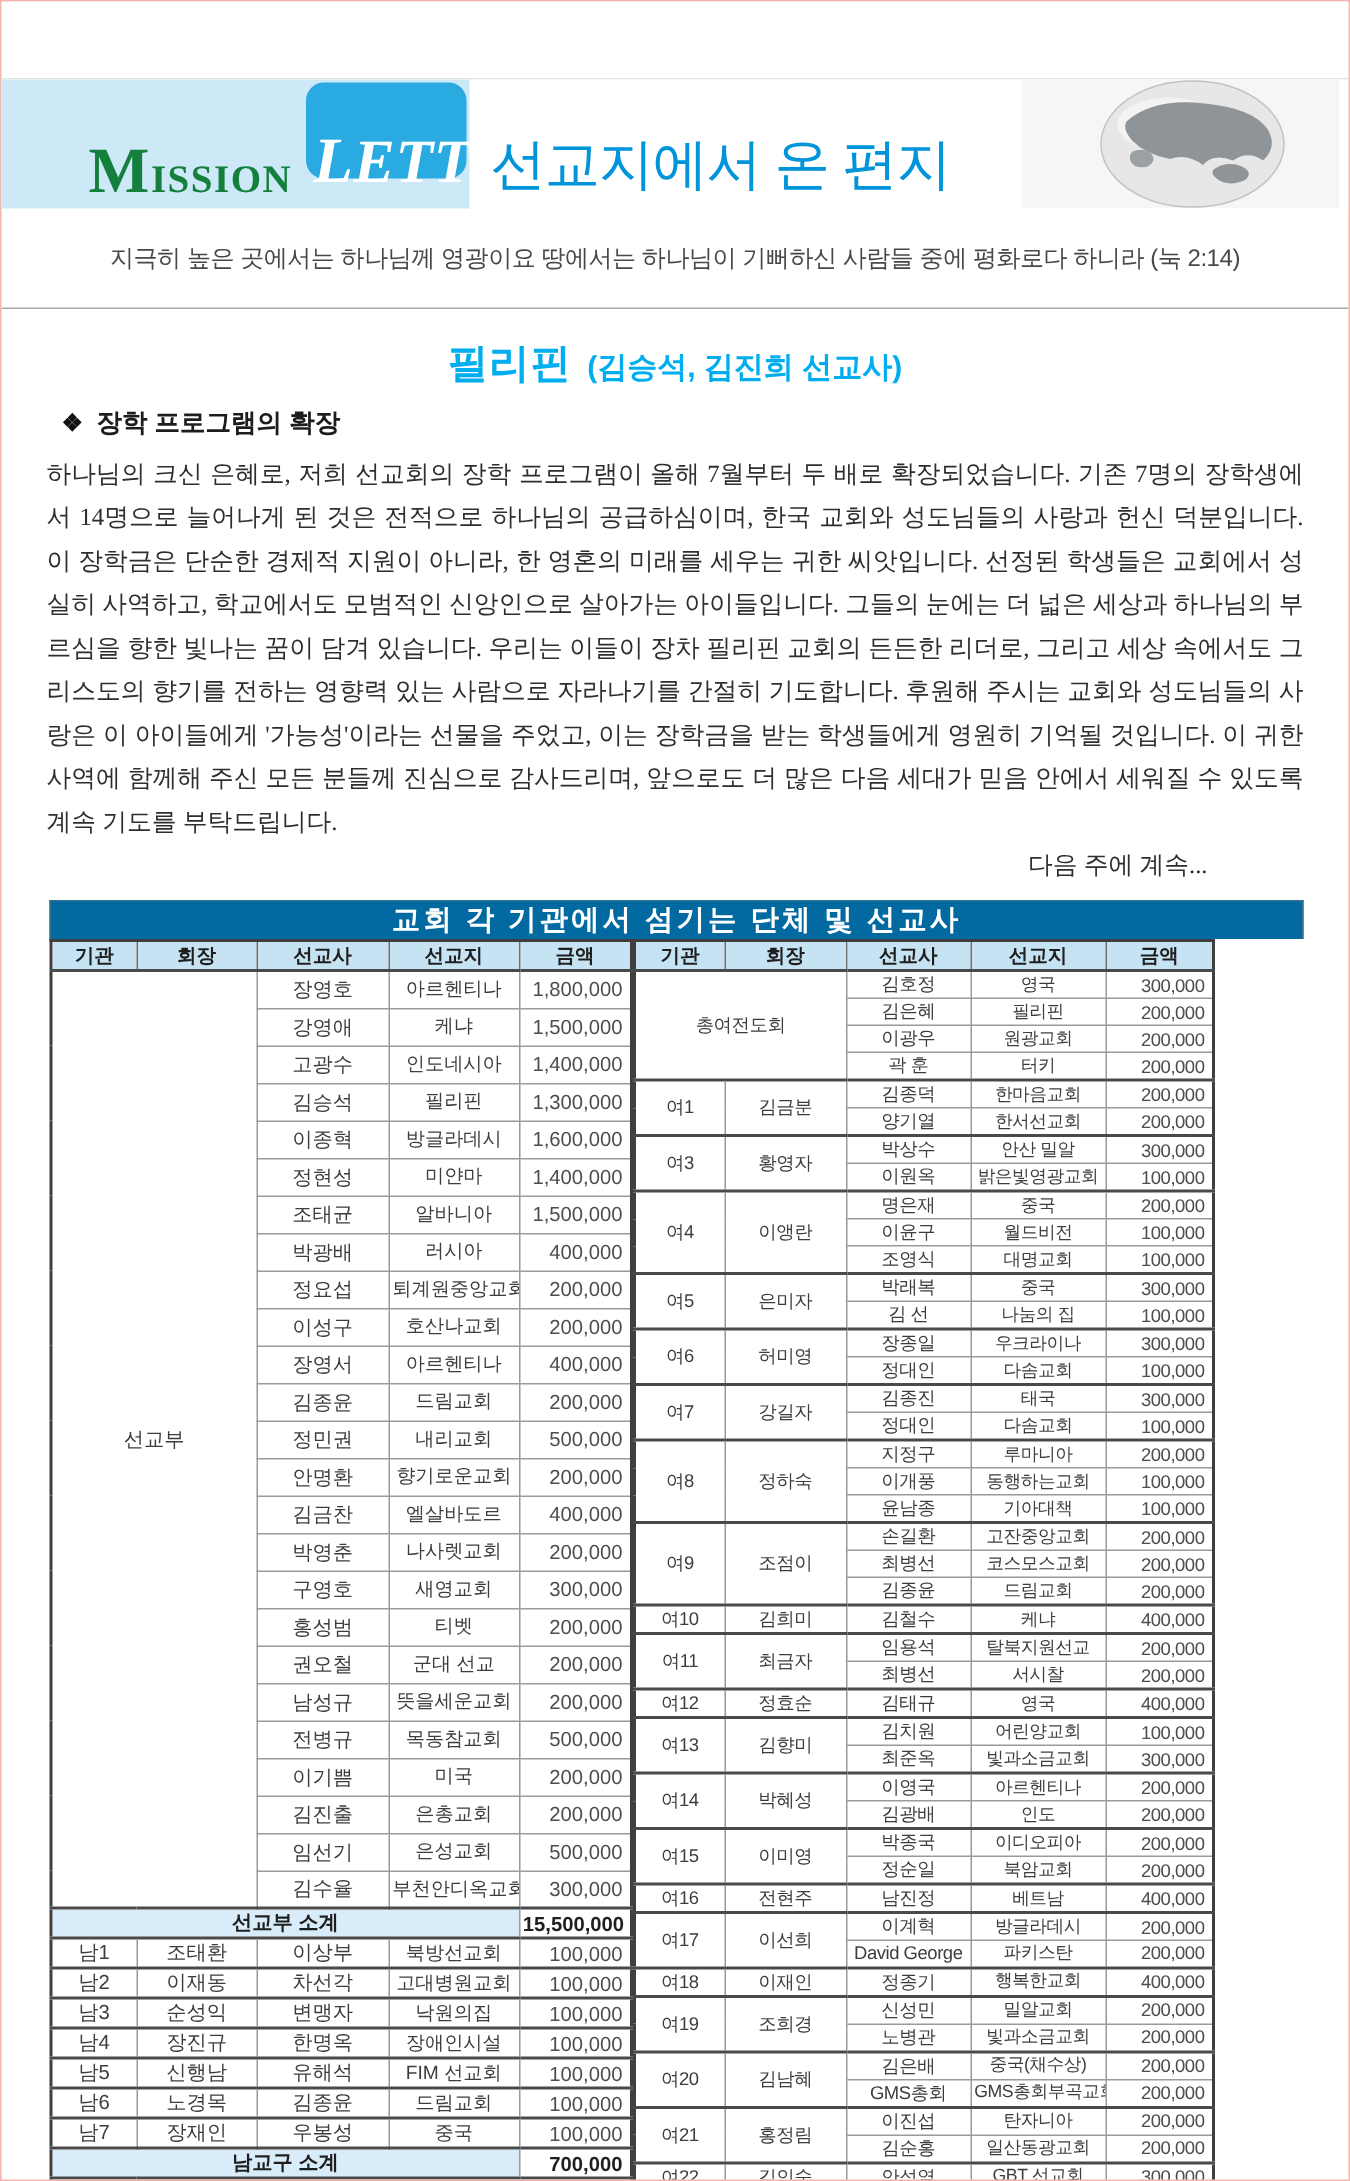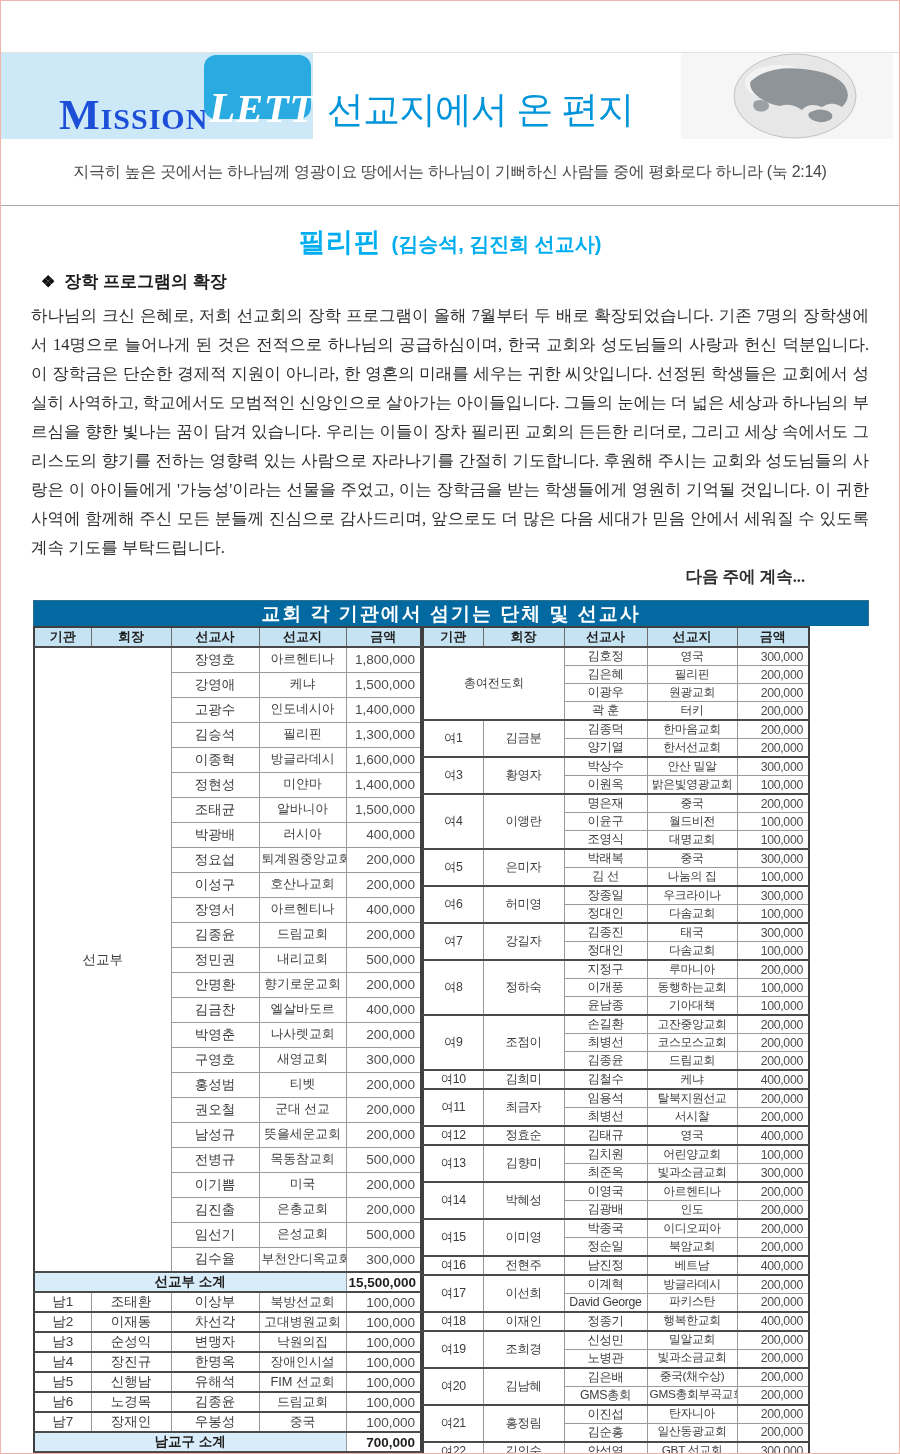--- a/index.html
+++ b/index.html
@@ -9,21 +9,21 @@
     overflow:hidden;
   }
   
   .top-strip { height:51px; border-bottom:1px solid #e2e2e2; background:#fff; }
 
   
   .header-band { position:relative; height:86px; background:#fff; }
   .logo-band { position:absolute; left:0; top:0; width:312px; height:86px; background:#cde9f8; }
   .logo-mission {
     position:absolute; left:58px; top:40px; font-family:"Liberation Serif", serif;
-    font-weight:700; color:#1d4ed8; font-size:30px; line-height:1; letter-spacing:1px;
+    font-weight:700; color:#15803d; font-size:26px; line-height:1; letter-spacing:1px;
   }
   .logo-mission::first-letter { font-size:43px; }
   .letter-box {
     position:absolute; left:203px; top:2px; width:107px; height:64px;
     background:#29abe2; border-radius:12px;
   }
   .logo-letter {
     position:absolute; left:5px; top:31px; font-family:"Liberation Serif", serif;
     font-weight:700; color:#ffffff; font-size:41px; line-height:1; letter-spacing:0.5px;
     white-space:nowrap;
@@ -48,21 +48,21 @@
   .country { font-size:27px; font-weight:800; color:#00aeef; letter-spacing:0.5px; }
   .missionaries { font-size:20px; font-weight:700; color:#00aeef; margin-left:6px; }
   .subheading-row { font-size:17px; font-weight:700; color:#1d1d1d; margin:10px 0 8px 10px; }
   .bullet { margin-right:9px; font-size:16px; color:#111; }
   .body-text {
     font-family:"Liberation Serif", serif; font-size:16.5px; line-height:29px;
     color:#2e2e2e; text-align:justify; margin:0;
   }
   .continued {
     font-family:"Liberation Serif", serif; text-align:right; padding-right:64px;
-    font-size:16.5px; font-weight:700; color:#2e2e2e; margin:4px 0 12px 0;
+    font-size:16.5px; font-weight:400; color:#2e2e2e; margin:4px 0 12px 0;
   }
 
   
   .table-wrap { margin:2px 30px 0 32px; }
   .table-title {
     background:#0369a1; color:#fff; font-weight:800; text-align:center;
     font-size:19px; height:25px; line-height:25px; letter-spacing:2px;
     border:1px solid #2e708e; border-bottom:none;
   }
   .tables { display:flex; align-items:flex-start; }

